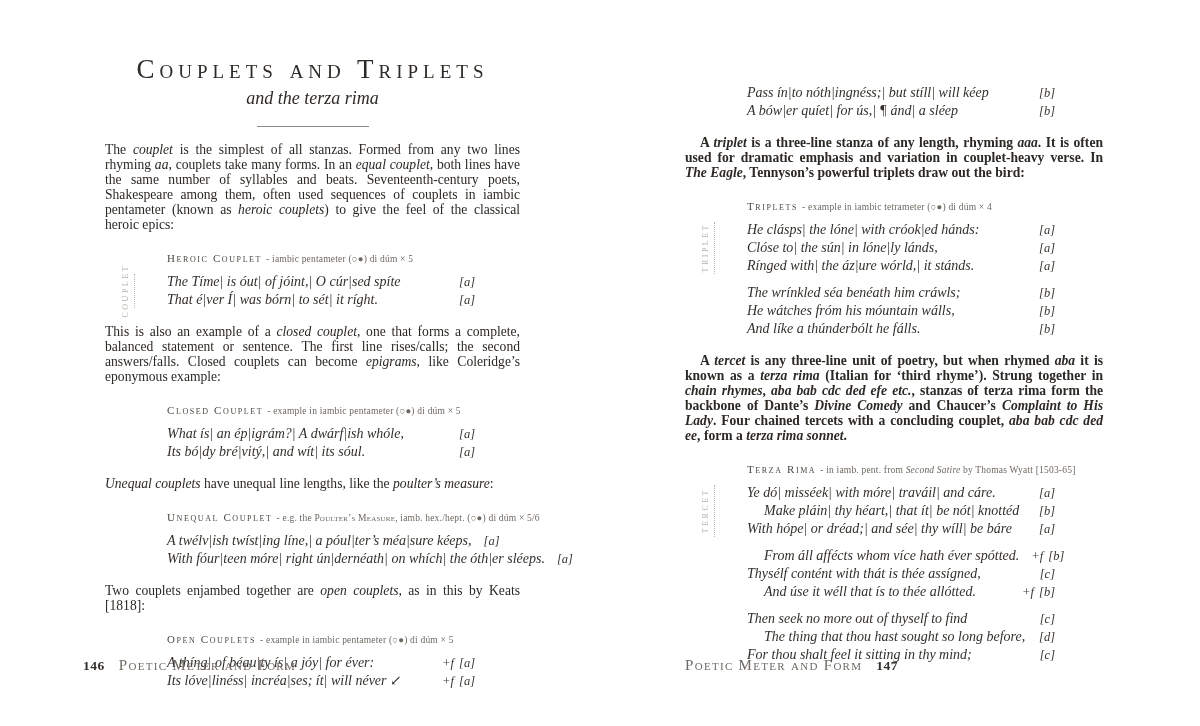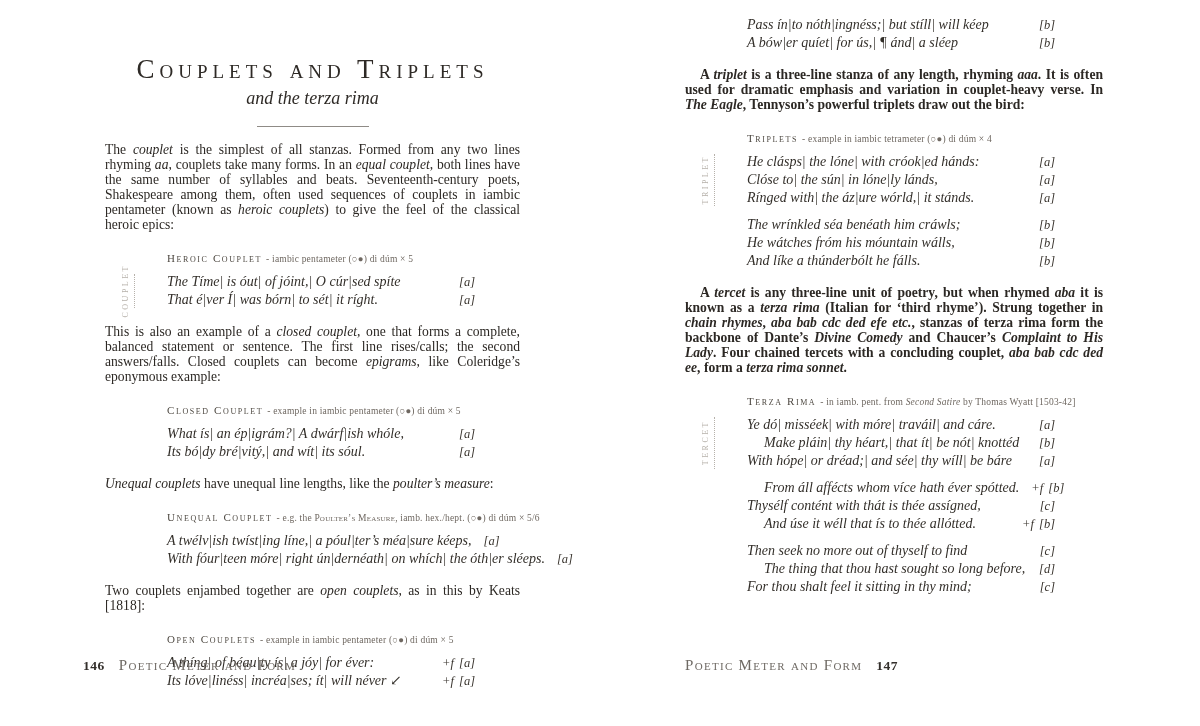--- a/index.html
+++ b/index.html
@@ -3,21 +3,21 @@
 <meta charset="utf-8">
 <style>
   html,body{margin:0;padding:0;}
   body{
     width:1200px;height:726px;position:relative;overflow:hidden;
     background:#ffffff;color:#2c2824;
     font-family:"Liberation Serif","DejaVu Serif",serif;
   }
   .page-col{position:absolute;top:0;}
   #left-col{left:105px;width:415px;}
-  #right-col{left:685px;width:418px;box-sizing:border-box;}
+  #right-col{left:685px;width:418px;padding-top:68px;box-sizing:border-box;}
 
   .title-block{margin-top:54px;text-align:center;}
   .title{font-variant:small-caps;font-size:27px;letter-spacing:5px;color:#2e2a26;white-space:nowrap;}
   .subtitle{font-style:italic;font-size:18px;margin-top:3px;color:#2e2a26;}
   .rule{width:112px;border-top:1px solid #8f8b86;margin:17px auto 0;height:0;}
 
   .para{font-size:13.6px;line-height:15px;text-align:justify;margin:15px 0 0;}
   .para.indent{text-indent:15px;font-weight:bold;}
   .i{font-style:italic;}
   .sc{font-variant:small-caps;}
@@ -202,21 +202,21 @@
           <div class="vrow">
             <span class="vtext">And líke a thúnderbólt he fálls.</span>
             <span class="vright">
               <span class="vrhyme">b</span>
             </span>
           </div>
         </div>
       </div>
       <p class="para indent"><span>A </span><span class="i">tercet</span><span> is any three-line unit of poetry, but when rhymed </span><span class="i">aba</span><span> it is known as a </span><span class="i">terza rima</span><span> (Italian for ‘third rhyme’). Strung together in </span><span class="i">chain rhymes</span><span>, </span><span class="i">aba bab cdc ded efe etc.</span><span>, stanzas of terza rima form the backbone of Dante’s </span><span class="i">Divine Comedy</span><span> and Chaucer’s </span><span class="i">Complaint to His Lady</span><span>. Four chained tercets with a concluding couplet, </span><span class="i">aba bab cdc ded ee</span><span>, form a </span><span class="i">terza rima sonnet</span><span>.</span></p>
       <div class="verse">
-        <div class="vhead"><span class="vlabel">Terza Rima</span> <span class="vmeta"><span>-  in iamb. pent. from </span><span class="i">Second Satire</span><span> by Thomas Wyatt [1503-42]</span></span></div>
+        <div class="vhead"><span class="vlabel">Terza Rima</span> <span class="vmeta"><span>-  in iamb. pent. from </span><span class="i">Second Satire</span><span> by Thomas Wyatt [1503-65]</span></span></div>
         <div class="stanza">
           <div class="side">
             <span class="side-text">tercet</span>
             <span class="side-dots"></span>
           </div>
           <div class="vrow">
             <span class="vtext">Ye dó| misséek| with móre| traváil| and cáre.</span>
             <span class="vright">
               <span class="vrhyme">a</span>
             </span>

